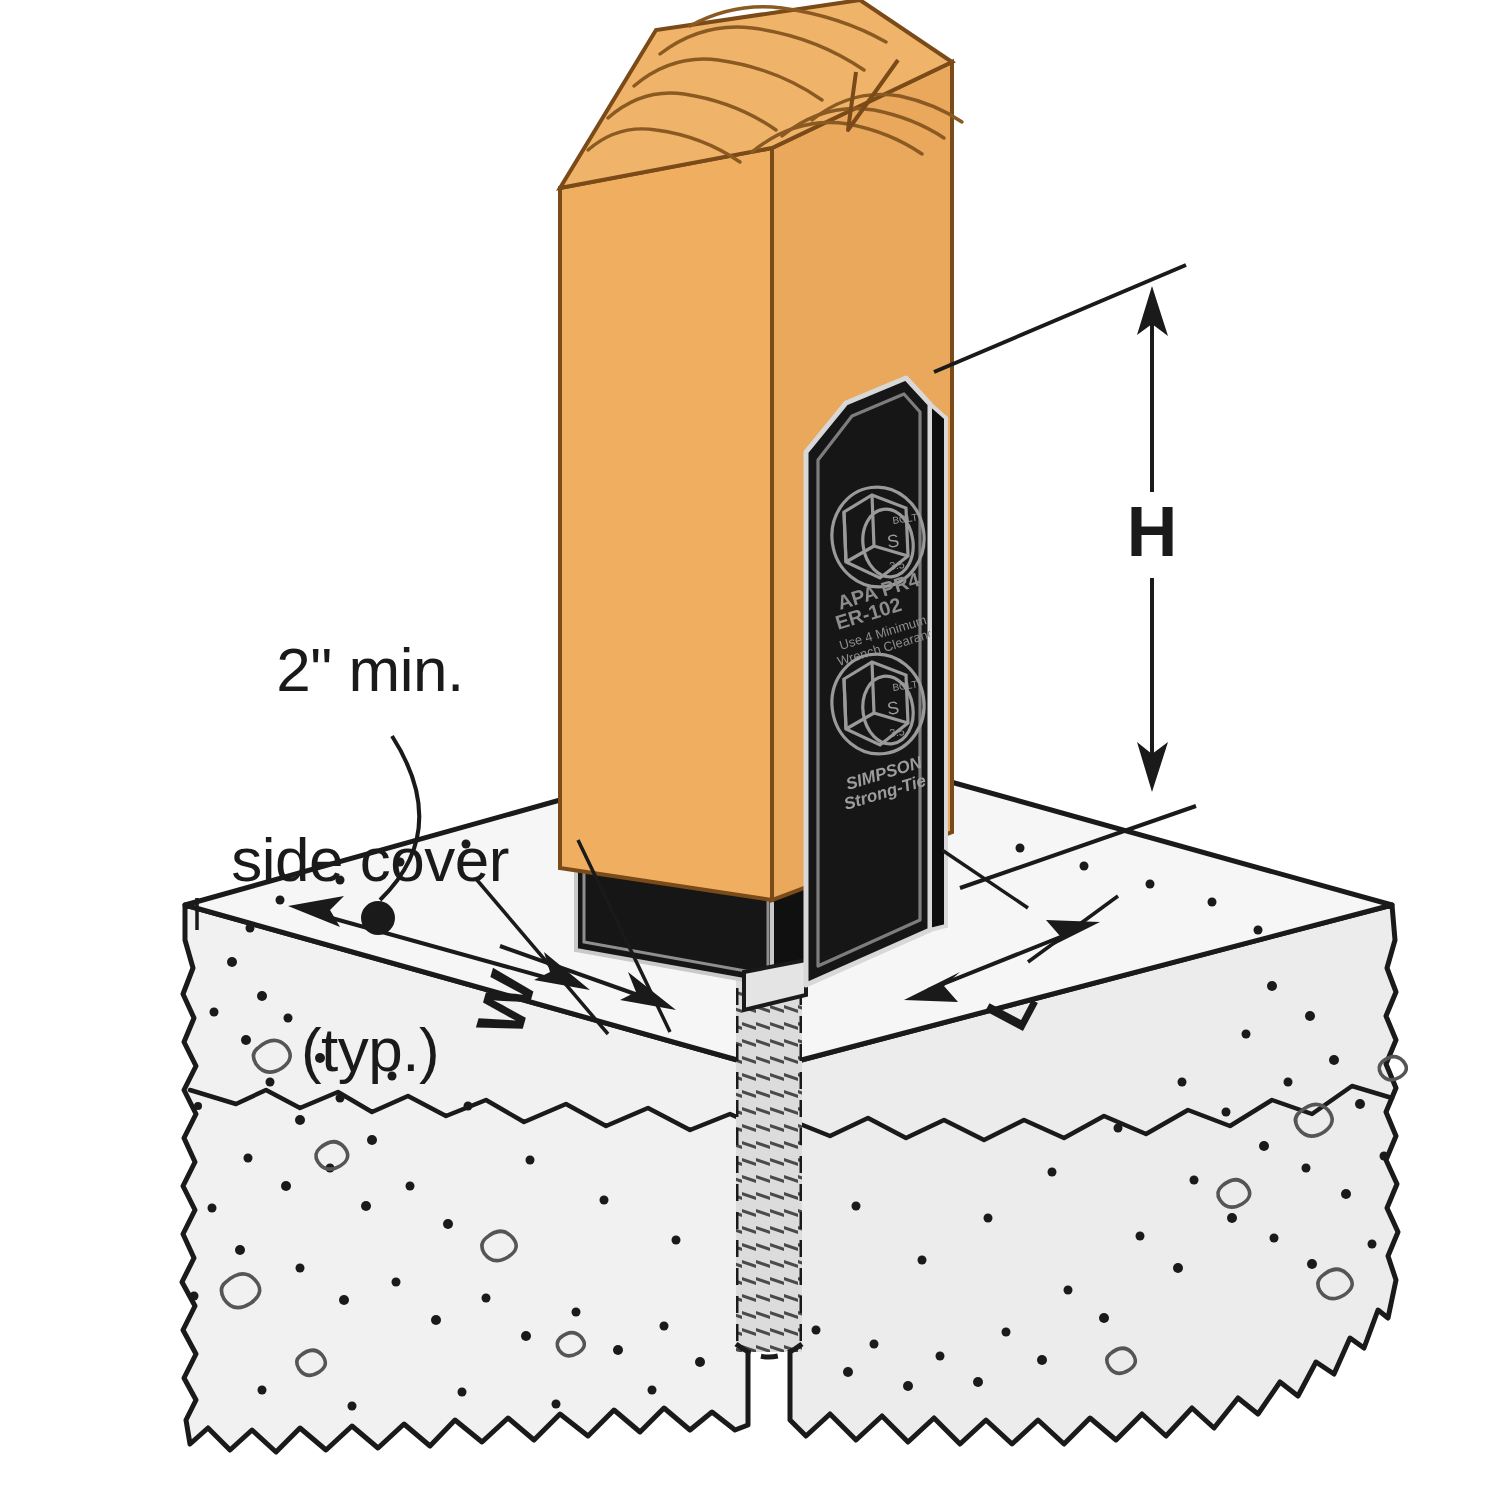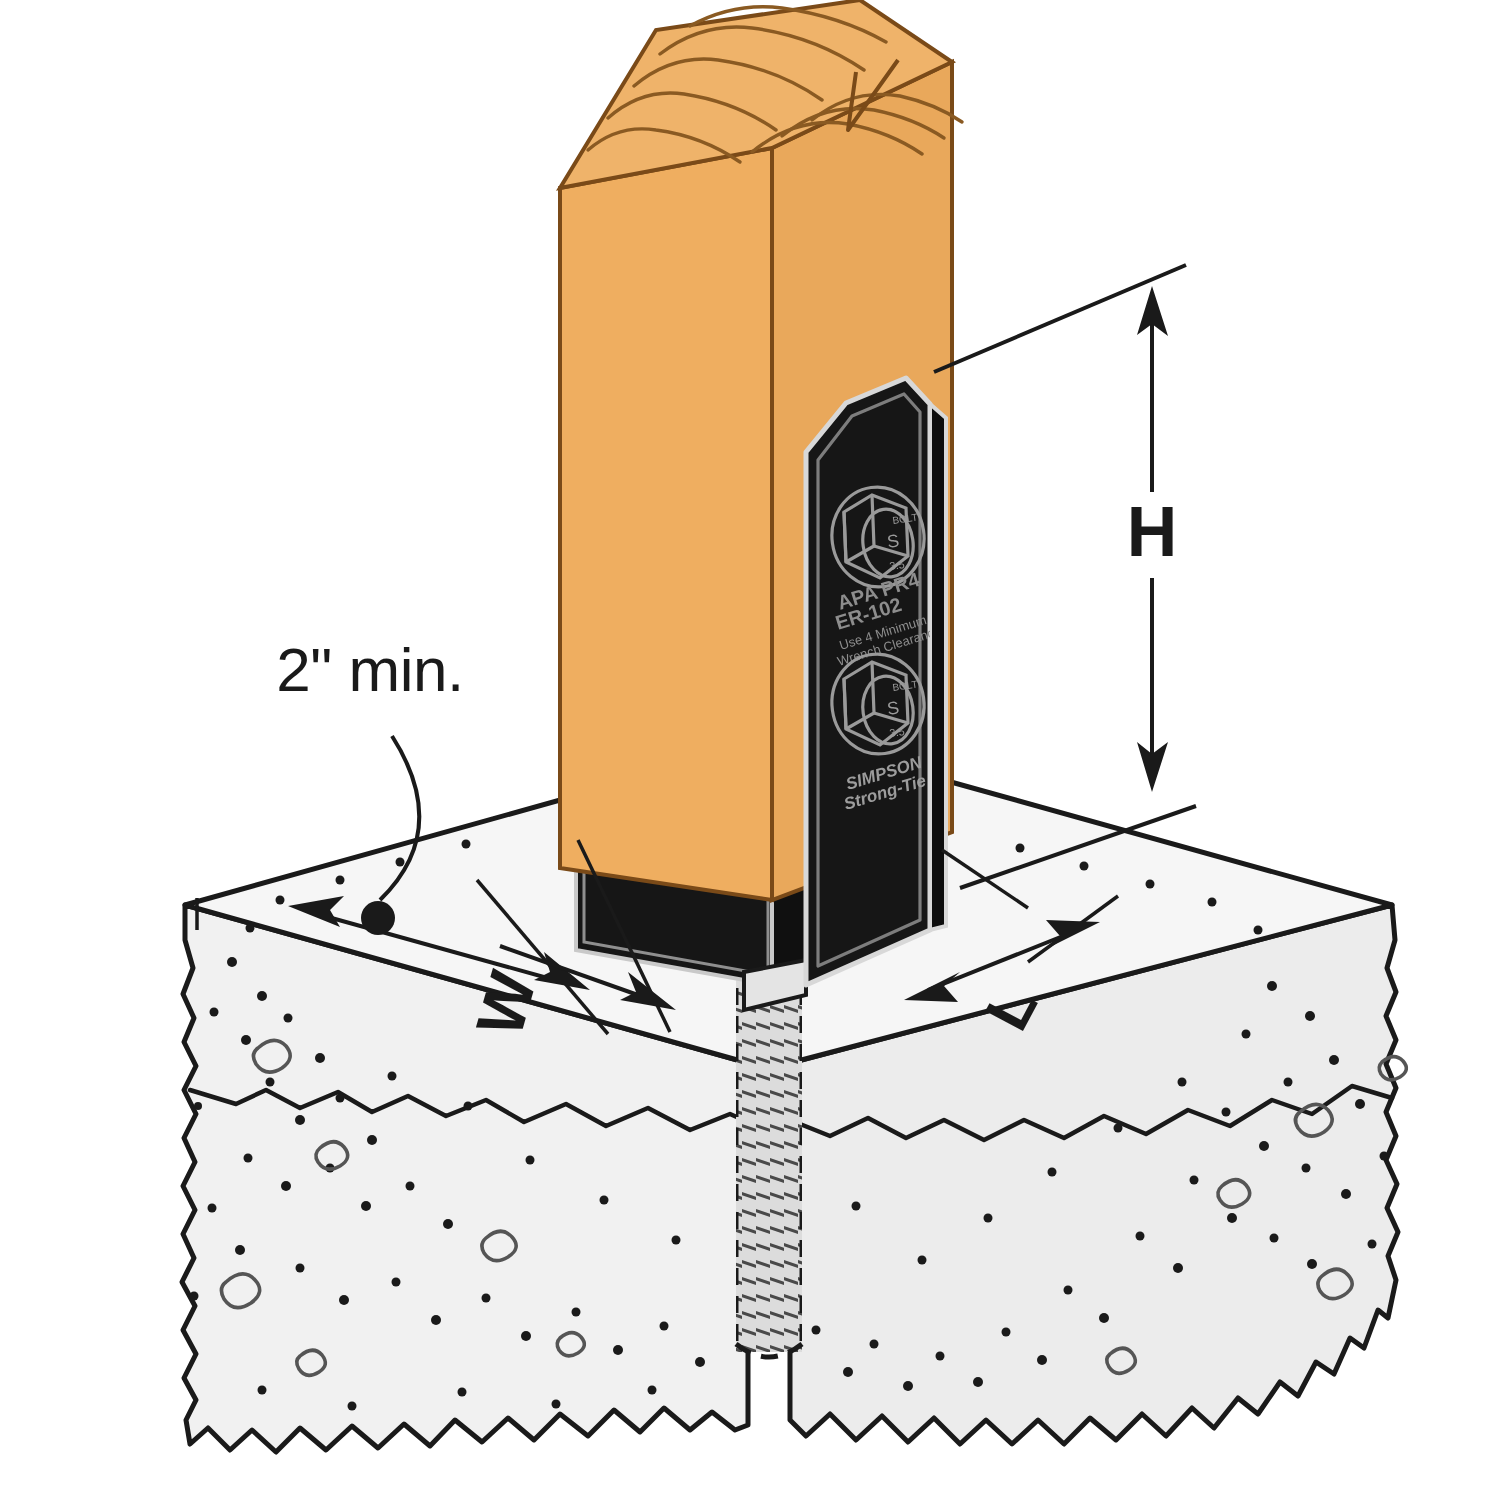--- a/index.html
+++ b/index.html
@@ -330,15 +330,17 @@
     </g>
 
     <g>
       <path d="M392,736 Q452,830 380,900" fill="none" stroke="#1a1a1a" stroke-width="4"></path>
       <circle cx="378" cy="918" r="17" fill="#1a1a1a"></circle>
     </g>
   </svg>
 
   <div class="callout-text" id="callout-side-cover">
     <div>2" min.</div>
+    <div>side cover</div>
+    <div>(typ.)</div>
   </div>
 
 </div>
 
 </body></html>

